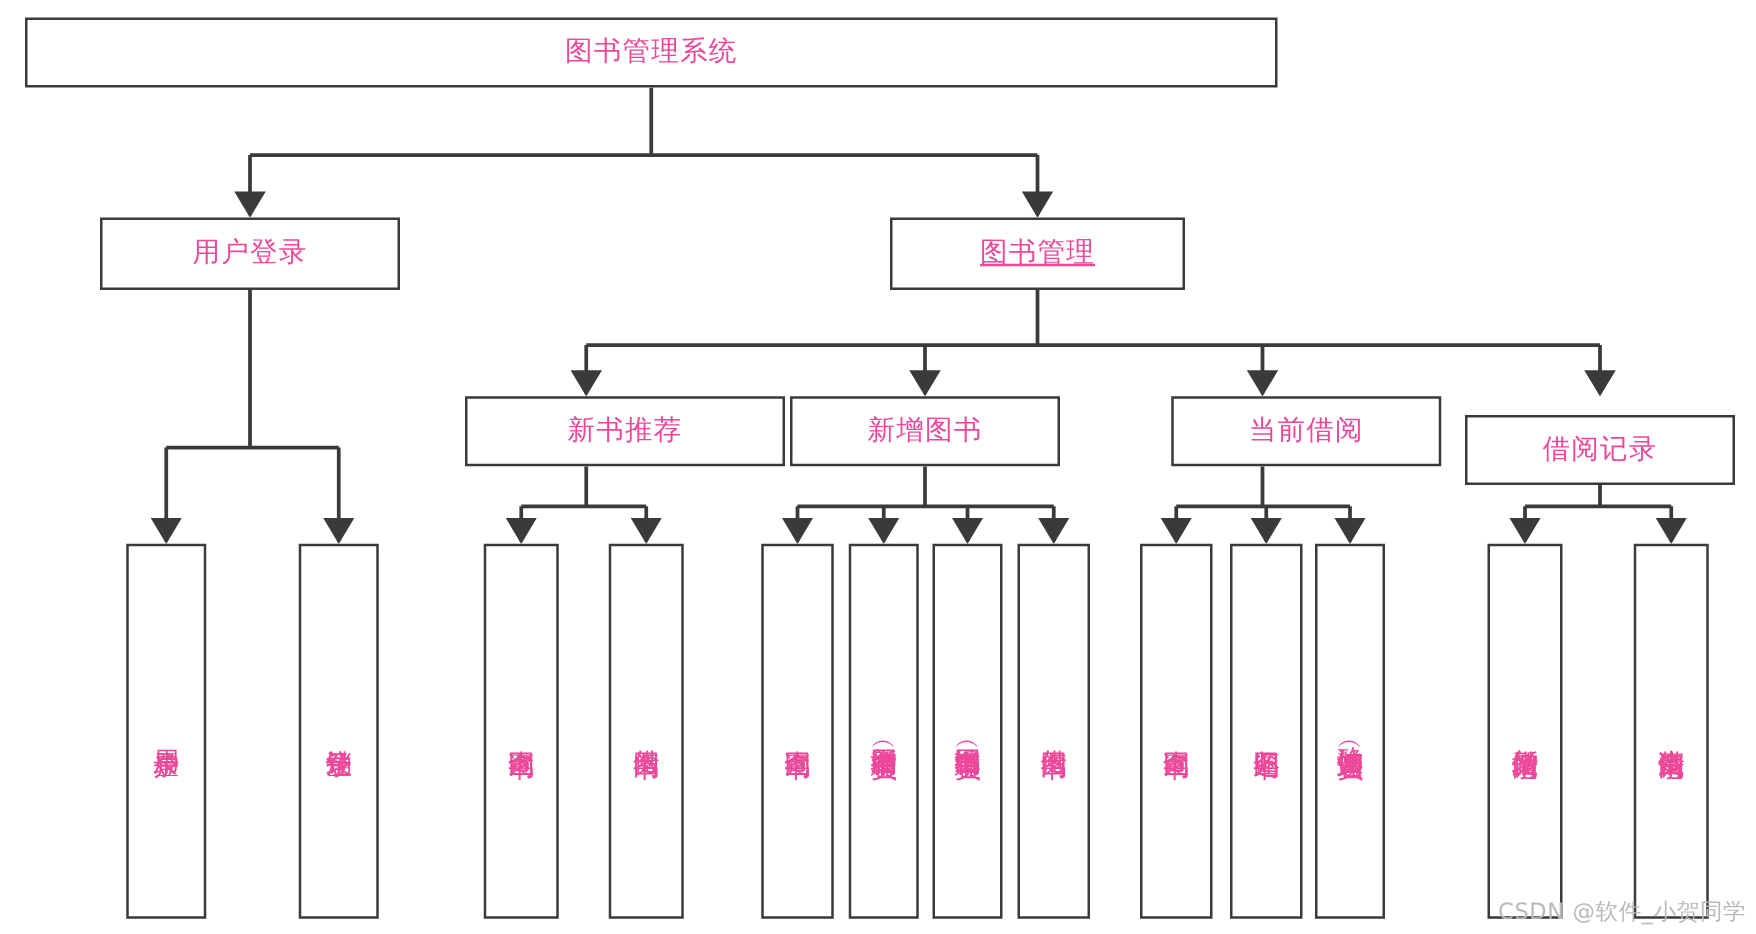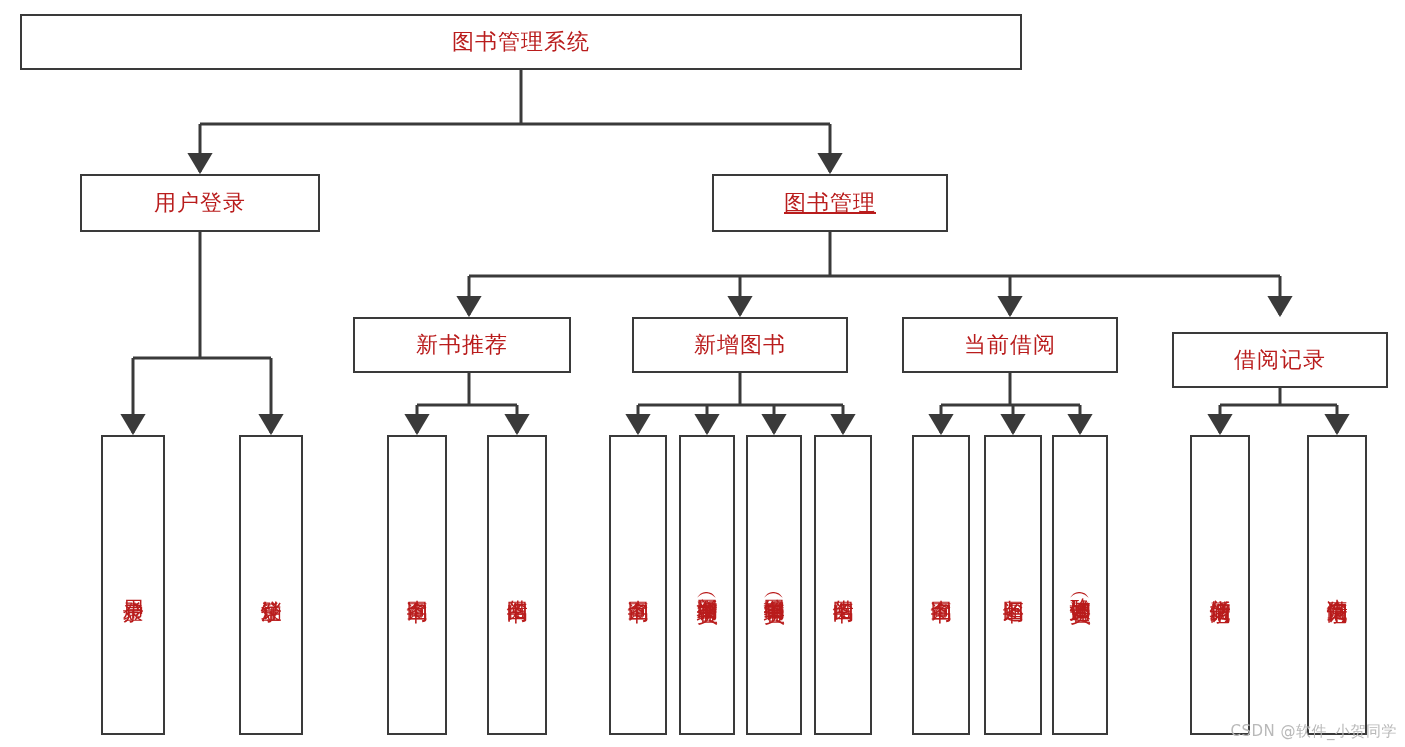--- a/index.html
+++ b/index.html
@@ -29,21 +29,21 @@
     pointer-events: none;
   }
   .node {
     position: absolute;
     box-sizing: border-box;
     background: #ffffff;
     border: 2px solid #3a3a3a;
     display: flex;
     align-items: center;
     justify-content: center;
-    color: #b91c1c;
+    color: #ec4899;
     z-index: 2;
   }
   .node.h {
     font-size: 22px;
     line-height: 1.2;
     letter-spacing: 1px;
   }
   .node.v {
     font-size: 21px;
     line-height: 1.25;
@@ -55,21 +55,21 @@
   .node.v .vtext {
     writing-mode: vertical-rl;
     text-orientation: upright;
     white-space: nowrap;
     display: block;
   }
   .watermark {
     position: absolute;
     right: 8px;
     bottom: 6px;
-    font-size: 15px;
+    font-size: 18px;
     color: #b9b9b9;
     letter-spacing: 0.5px;
     z-index: 5;
     white-space: nowrap;
   }
 </style>
 </head>
 <body>
 
 <div id="diagram">
@@ -120,27 +120,27 @@
   <div id="node-layer">
       <div class="node h" style="left: 20px; top: 14px; width: 1002px; height: 56px;">
         <span>图书管理系统</span>
       </div>
       <div class="node h" style="left: 80px; top: 174px; width: 240px; height: 58px;">
         <span>用户登录</span>
       </div>
       <div class="node h" style="left: 712px; top: 174px; width: 236px; height: 58px; text-decoration: underline;">
         <span>图书管理</span>
       </div>
-      <div class="node h" style="left: 353px; top: 317px; width: 218px; height: 56px;">
+      <div class="node h" style="left: 372px; top: 317px; width: 256px; height: 56px;">
         <span>新书推荐</span>
       </div>
       <div class="node h" style="left: 632px; top: 317px; width: 216px; height: 56px;">
         <span>新增图书</span>
       </div>
-      <div class="node h" style="left: 902px; top: 317px; width: 216px; height: 56px;">
+      <div class="node h" style="left: 937px; top: 317px; width: 216px; height: 56px;">
         <span>当前借阅</span>
       </div>
       <div class="node h" style="left: 1172px; top: 332px; width: 216px; height: 56px;">
         <span>借阅记录</span>
       </div>
       <div class="node v" style="left: 101px; top: 435px; width: 64px; height: 300px;">
         <span class="vtext">用户登录</span>
       </div>
       <div class="node v" style="left: 239px; top: 435px; width: 64px; height: 300px;">
         <span class="vtext">注销登录</span>

